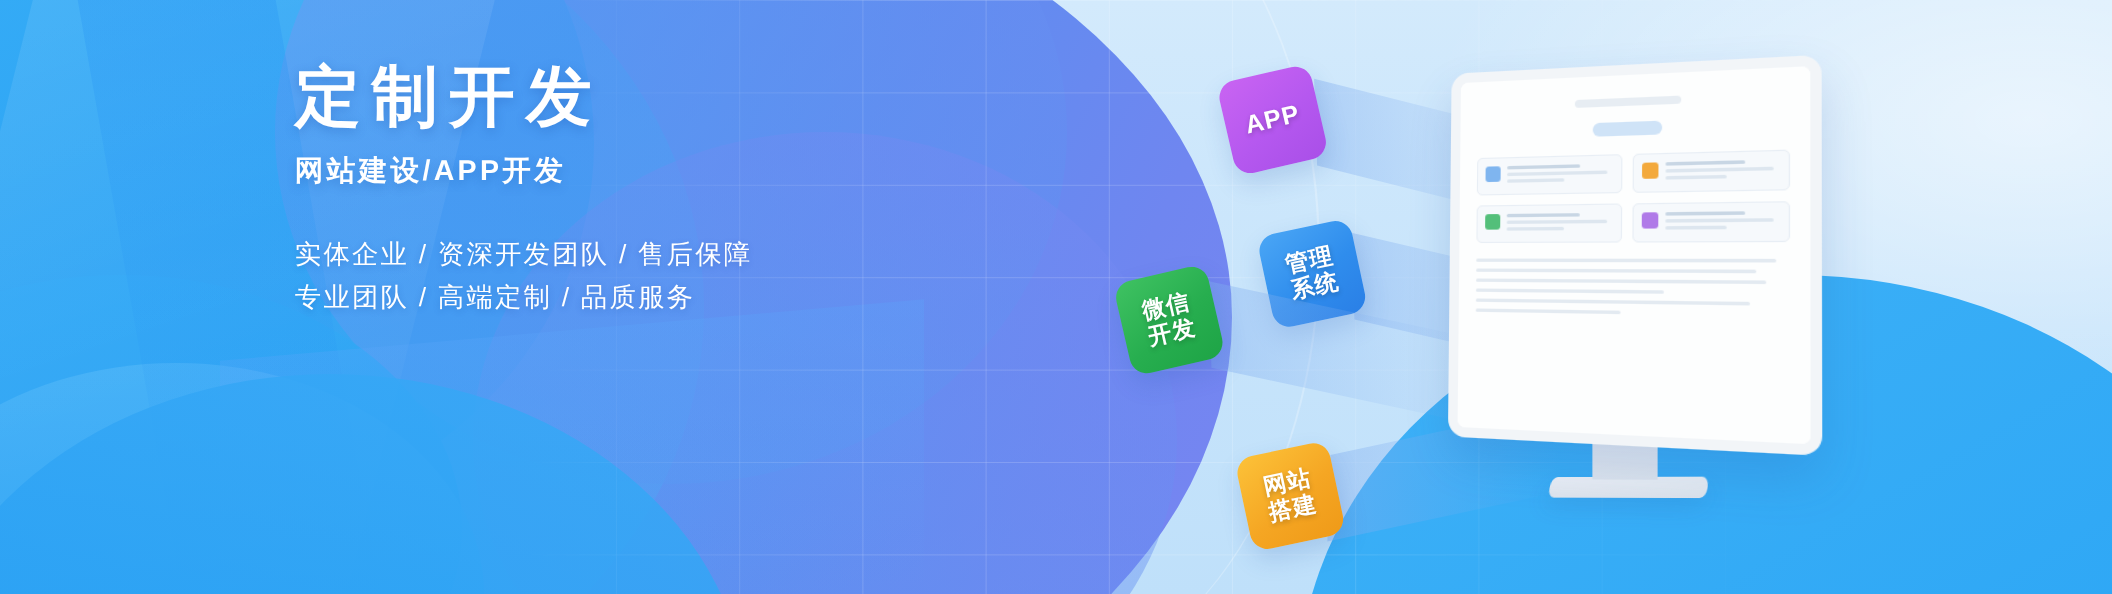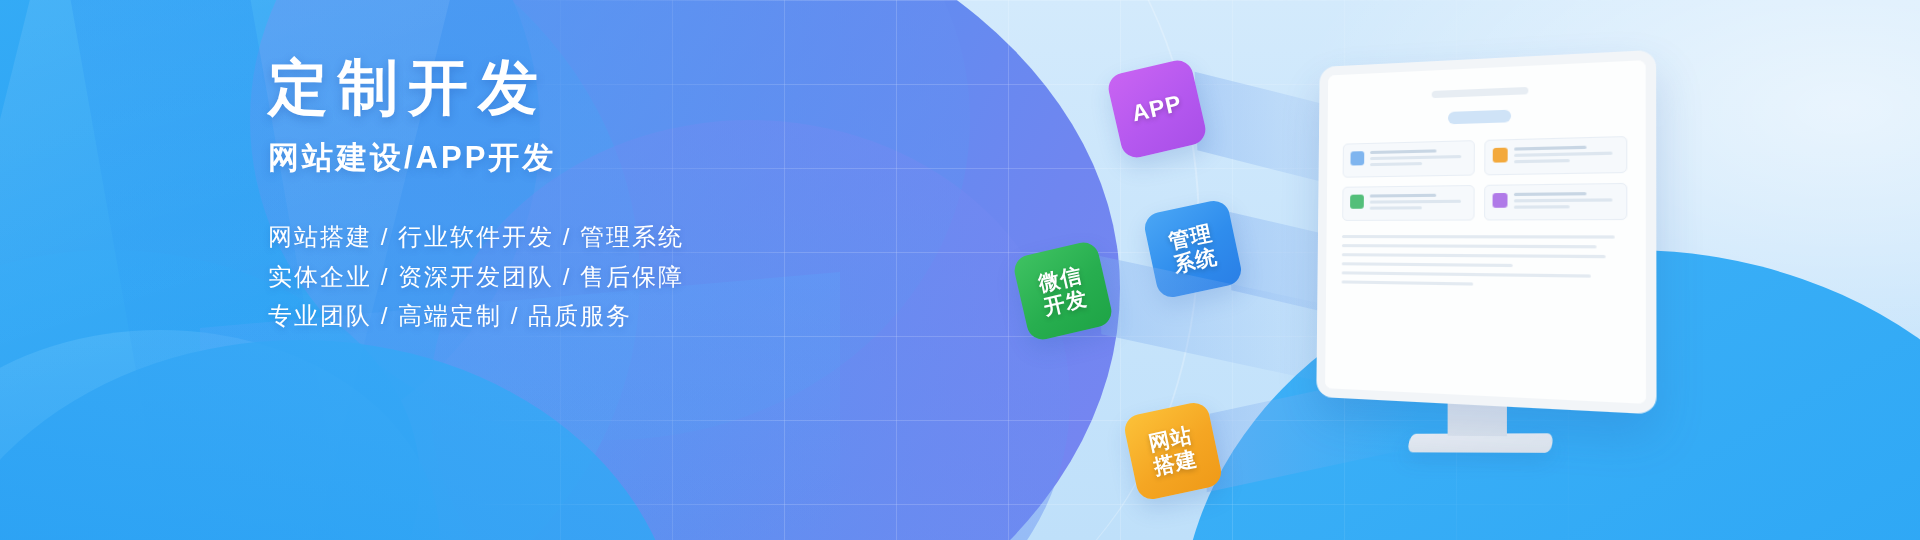--- a/index.html
+++ b/index.html
@@ -122,21 +122,21 @@
   
   .copy { position:absolute; left:268px; top:56px; width:640px; }
   .headline {
     font-size:60px; font-weight:bold; color:#ffffff;
     letter-spacing:10px; line-height:1.05;
     text-shadow:0 3px 10px rgba(20,70,160,.28);
     white-space:nowrap;
   }
   .subline {
     margin-top:22px;
-    font-size:31px; font-weight:bold; color:#ffffff;
+    font-size:26px; font-weight:bold; color:#ffffff;
     letter-spacing:3px; line-height:1.1;
     text-shadow:0 3px 9px rgba(20,70,160,.25);
     white-space:nowrap;
   }
   .features { margin-top:42px; }
   .feature-line {
     font-size:24px; color:#ffffff; letter-spacing:2px;
     line-height:1.65; white-space:nowrap;
     text-shadow:0 2px 6px rgba(20,70,160,.28);
   }
@@ -281,21 +281,20 @@
   <div class="wedge-3"></div>
   <div class="arc-bl"></div>
   <div class="arc-br"></div>
   <div class="grid"></div>
   <div class="grid-curve"></div>
 
   <div class="copy">
     <div class="headline">定制开发</div>
     <div class="subline">网站建设/APP开发</div>
     <div class="features">
-      <div class="feature-line">网站搭建 / 行业软件开发 / 管理系统</div>
       <div class="feature-line">实体企业 / 资深开发团队 / 售后保障</div>
       <div class="feature-line">专业团队 /    高端定制    / 品质服务</div>
     </div>
   </div>
 
   <div class="badge-beam" id="beam-app"></div>
   <div class="badge" id="badge-app">
     <span>APP</span>
   </div>
 

